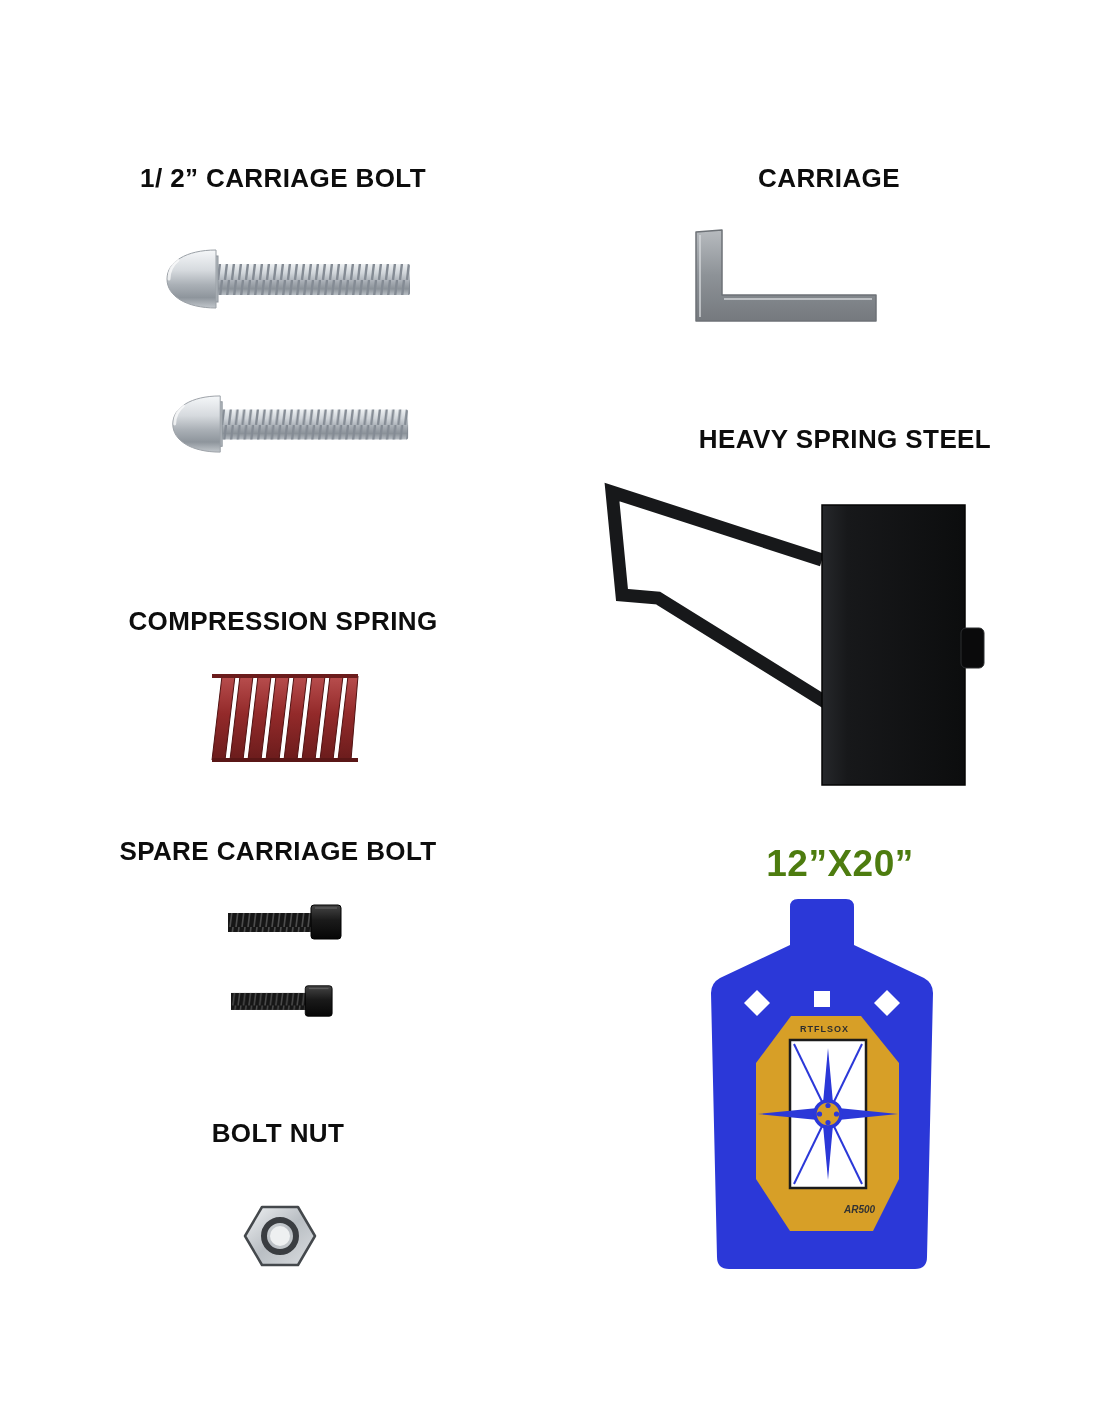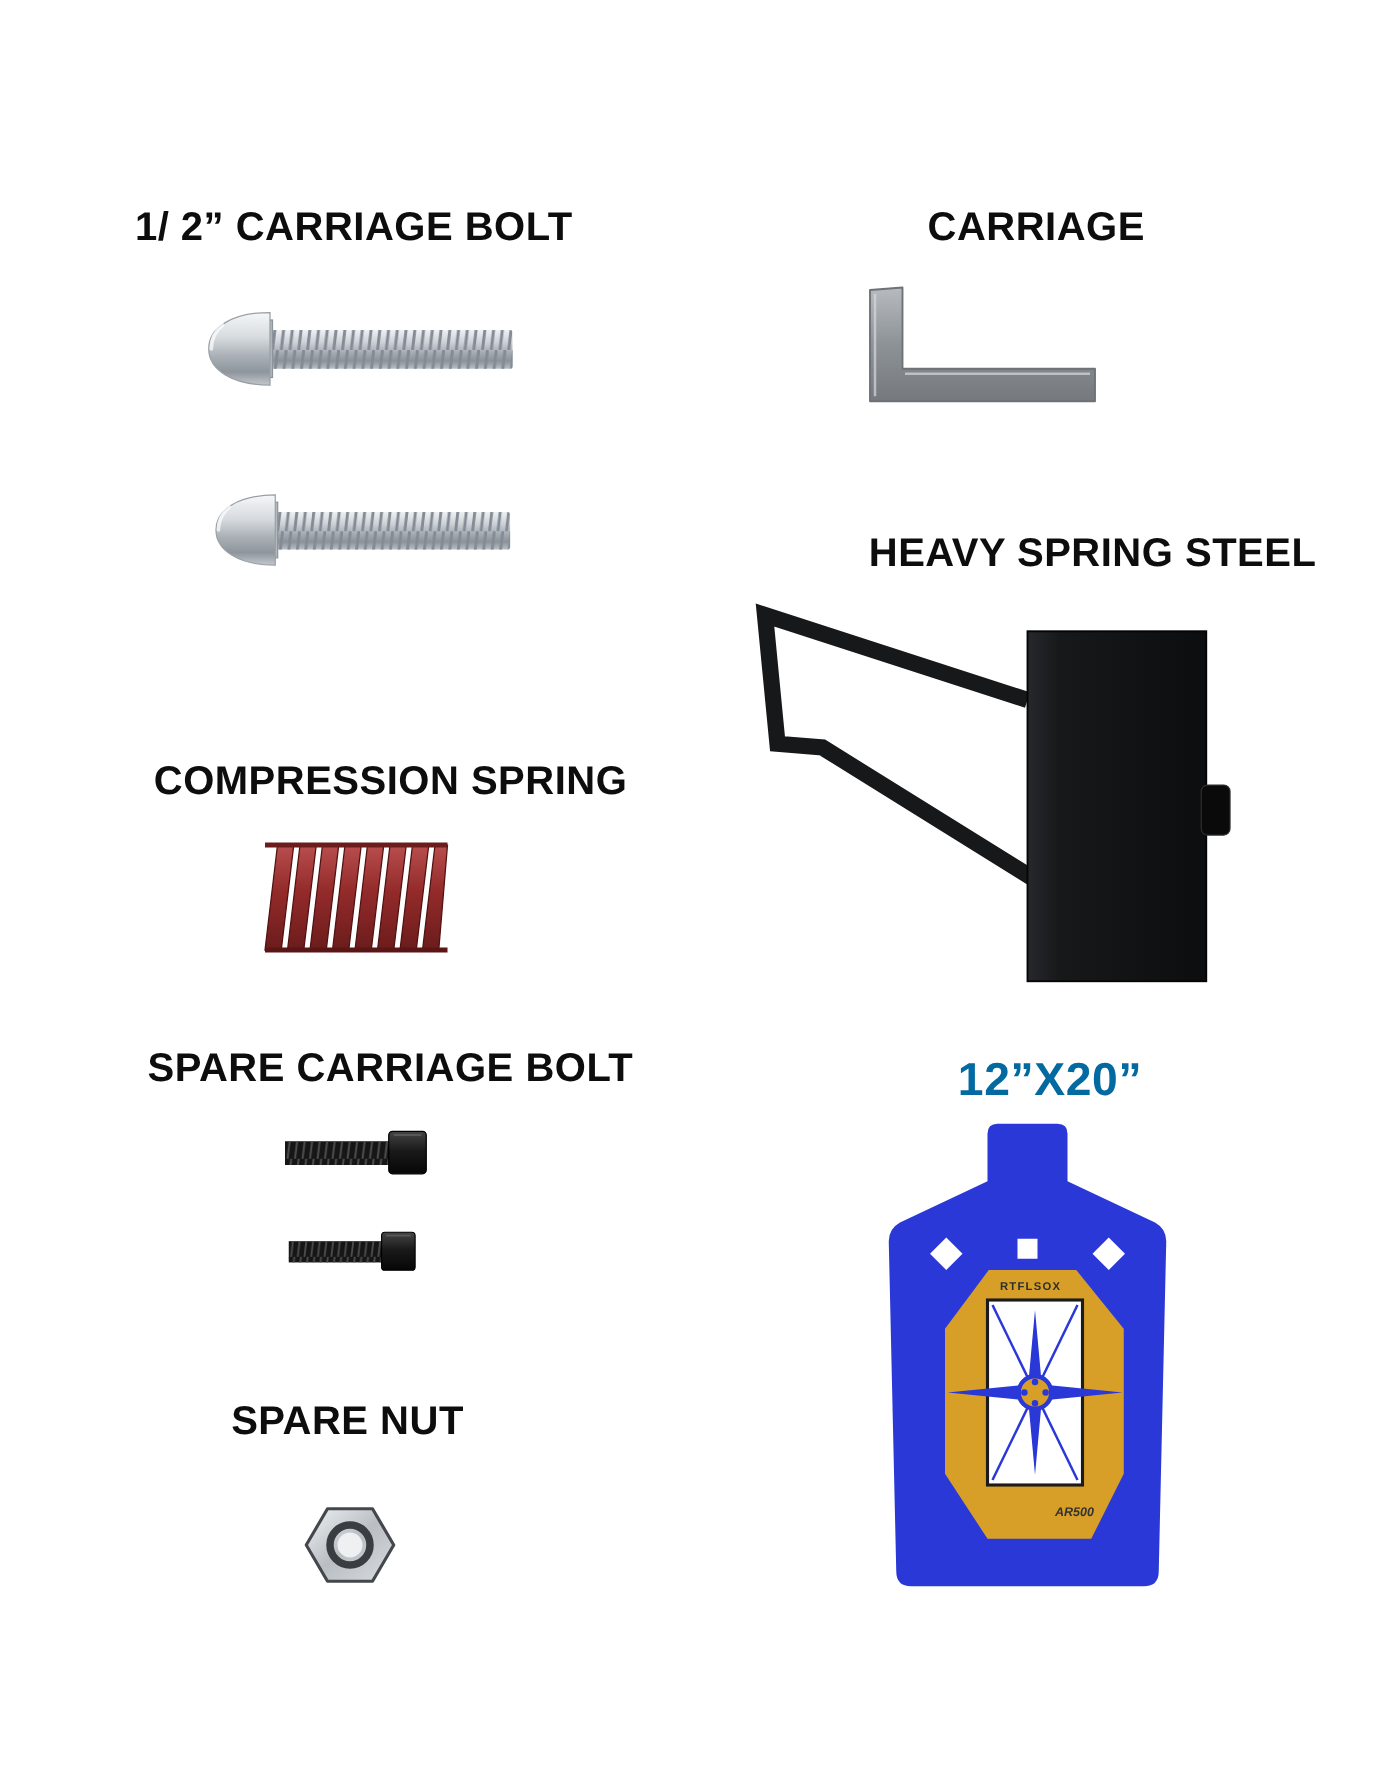--- a/index.html
+++ b/index.html
@@ -2,24 +2,24 @@
 <html><head>
 <meta charset="utf-8">
 <style>
   html,body{margin:0;padding:0;background:#ffffff;}
   #stage{
     position:relative;width:1100px;height:1422px;background:#ffffff;
     font-family:"Liberation Sans",sans-serif;overflow:hidden;
   }
   .part-label{
     position:absolute;text-align:center;font-weight:bold;color:#0d0d0d;
-    font-size:32px;letter-spacing:.4px;white-space:nowrap;
+    font-size:26px;letter-spacing:.4px;white-space:nowrap;
   }
   .size-label{
-    position:absolute;text-align:center;font-weight:bold;color:#0369a1;
+    position:absolute;text-align:center;font-weight:bold;color:#4d7c0f;
     font-size:37px;letter-spacing:.5px;white-space:nowrap;
   }
   .part{position:absolute;}
   svg{display:block;overflow:visible;}
 </style>
 </head>
 <body>
 
 <div id="stage">
 
@@ -78,21 +78,21 @@
   <div class="part-label" style="left:729px;top:163px;width:200px;">CARRIAGE</div>
 
   <div class="part-label" style="left:695px;top:424px;width:300px;">HEAVY SPRING STEEL</div>
 
   <div class="part-label" style="left:118px;top:836px;width:320px;">SPARE CARRIAGE BOLT</div>
 
   <div class="part-label" style="left:123px;top:606px;width:320px;">COMPRESSION SPRING</div>
 
   <div class="size-label" style="left:715px;top:843px;width:250px;">12”X20”</div>
 
-  <div class="part-label" style="left:118px;top:1118px;width:320px;">SPARE NUT</div>
+  <div class="part-label" style="left:118px;top:1118px;width:320px;">BOLT NUT</div>
 
   <div class="part" style="left:160px;top:246px;">
     <svg width="252" height="68" viewBox="0 0 252 68">
       <rect x="56" y="18" width="194" height="31" rx="2" fill="url(#metalShaft)"></rect>
       <rect x="56" y="18" width="194" height="31" rx="2" fill="url(#thrSilver)"></rect>
       <rect x="50" y="10" width="8" height="46" fill="#b2b8be" stroke="#8d949b" stroke-width="1"></rect>
       <path d="M56,4 C26,4 7,16 7,33 C7,50 26,62 56,62 Z" fill="url(#metalHead)" stroke="#9aa0a6" stroke-width="1"></path>
       <path d="M18,14 C12,19 9,26 9,33" fill="none" stroke="#ffffff" stroke-width="3" opacity=".7" stroke-linecap="round"></path>
     </svg>
   </div>

